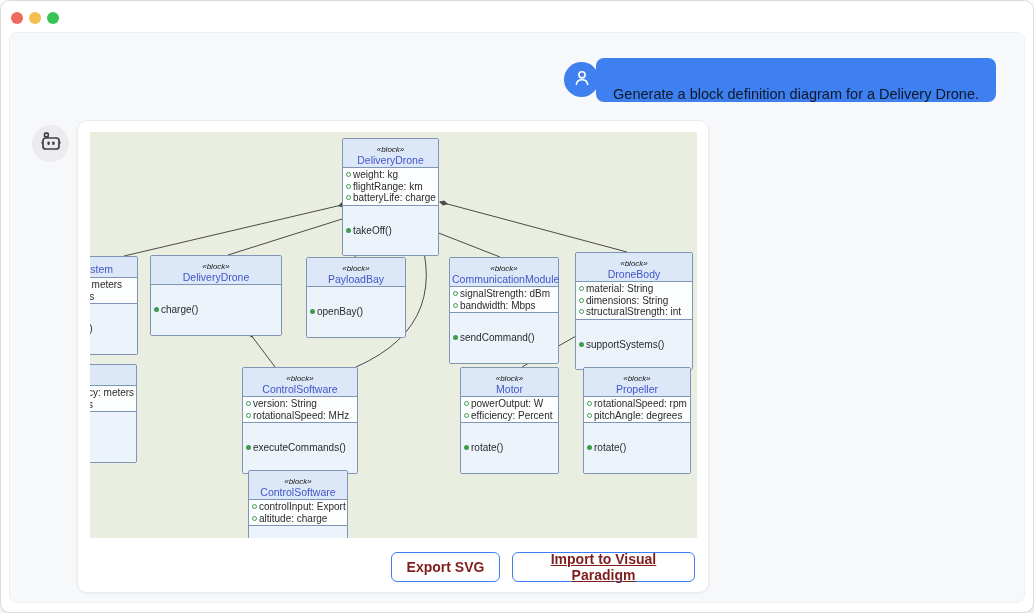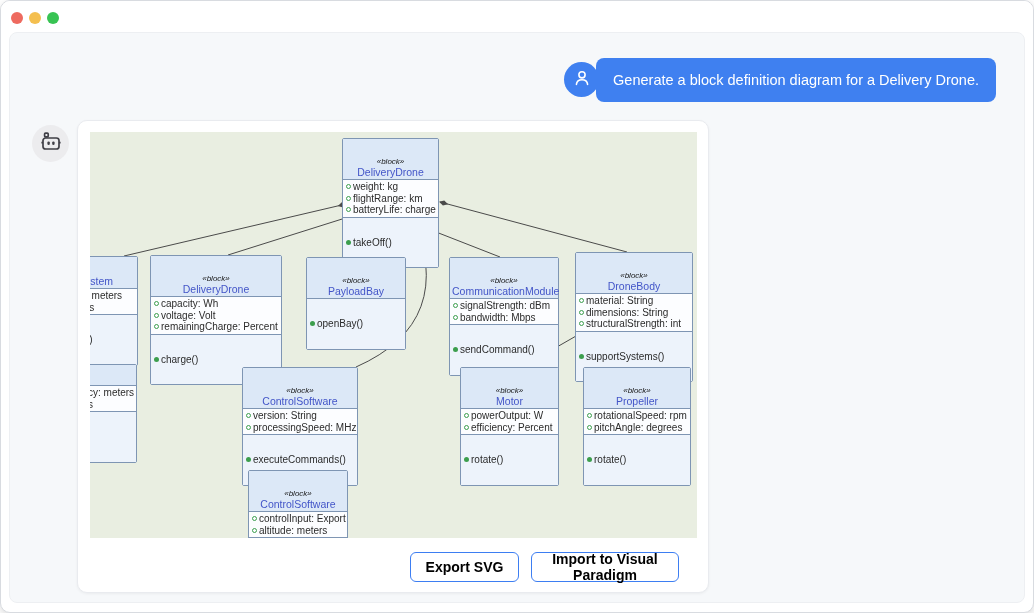--- a/index.html
+++ b/index.html
@@ -8,51 +8,51 @@
           box-shadow:0 3px 8px rgba(0,0,0,.14);overflow:hidden;box-sizing:border-box;}
   .titlebar{position:absolute;top:0;left:0;right:0;height:31px;background:#fff;}
   .tl{position:absolute;top:11px;width:12px;height:12px;border-radius:50%;border:none;padding:0;cursor:default;}
   .tl.r{left:10px}.tl.y{left:28px}.tl.g{left:46px}
   .panel{position:absolute;left:8px;right:8px;top:31px;bottom:9px;background:#f6f8fa;
          border:1px solid #edeff2;border-radius:8px;box-sizing:border-box;}
 
   
   .user-avatar{position:absolute;left:554px;top:29px;width:35px;height:35px;border-radius:50%;
                display:flex;align-items:center;justify-content:center;}
-  .bubble{position:absolute;right:28px;top:25px;height:44px;border-radius:8px;color:#ffffff;
-          font-size:14.5px;display:flex;align-items:center;padding:0 17px;white-space:nowrap;}
+  .bubble{position:absolute;right:28px;top:25px;height:44px;border-radius:8px;color:#0f172a;
+          font-size:14.5px;display:flex;align-items:flex-end;padding:0 17px;white-space:nowrap;}
 
   
   .bot-avatar{position:absolute;left:22px;top:92px;width:37px;height:37px;border-radius:50%;
               background:#ececee;display:flex;align-items:center;justify-content:center;}
   .card{position:absolute;left:67px;top:87px;width:632px;height:473px;background:#fff;
         border:1px solid #e9ebef;border-radius:10px;box-shadow:0 1px 3px rgba(0,0,0,.05);box-sizing:border-box;}
   .canvas{position:absolute;left:12px;top:11px;width:607px;height:406px;overflow:hidden;}
   .canvas svg.edges{position:absolute;left:0;top:0;}
 
   
   .block{position:absolute;border:1px solid var(--bborder);background:#fff;font-size:10px;color:#2b2b2b;
          border-radius:2px;box-sizing:border-box;}
-  .bhead{background:var(--bhead);text-align:center;padding:18px 2px 1px;border-bottom:1px solid var(--bborder);}
+  .bhead{background:var(--bhead);text-align:center;padding:6px 2px 1px;border-bottom:1px solid var(--bborder);}
   .bstereo{font-size:8px;line-height:9px;font-style:italic;color:#161616;}
   .bname{font-size:10.5px;line-height:12px;color:var(--bname);}
   .battrs{background:var(--battrs);padding:1px 3px;border-bottom:1px solid var(--bborder);}
   .bops{background:var(--bops);padding:19px 3px;}
   .brow{display:flex;align-items:center;gap:2px;line-height:11.5px;min-height:11.5px;white-space:nowrap;}
   .dot-a{width:5px;height:5px;border:1px solid var(--bgreen);border-radius:50%;flex:none;box-sizing:border-box;background:transparent;}
   .dot-o{width:5px;height:5px;background:var(--bgreen);border-radius:50%;flex:none;}
   .block.partial .bhead{text-align:left;min-height:21px;box-sizing:border-box;}
   .block.partial .brow{gap:0;}
 
   
-  .btn{position:absolute;background:#fff;border:1px solid #3d7ef2;border-radius:6px;color:#000000;
+  .btn{position:absolute;background:#fff;border:1px solid #3d7ef2;border-radius:6px;color:#7f1d1d;
        font-size:14px;font-weight:600;display:flex;align-items:center;justify-content:center;
-       cursor:pointer;font-family:"Liberation Sans",sans-serif;box-sizing:border-box;margin-left:19px;}
+       cursor:pointer;font-family:"Liberation Sans",sans-serif;box-sizing:border-box;}
   .btn.export{left:313px;top:431px;width:109px;height:30px;}
-  .btn.import{left:434px;top:431px;width:148px;height:30px;}
+  .btn.import{left:434px;top:431px;width:183px;height:30px;text-decoration:underline;}
 </style>
 </head>
 <body style="--bborder: #7e95b3; --bhead: #dce8f7; --battrs: #fcfdff; --bops: #edf3fb; --bname: #4355c8; --bgreen: #3c9e4d;">
 
 <div class="window">
   <div class="titlebar">
     <button class="tl r" style="background: rgb(238, 106, 95);"></button>
     <button class="tl y" style="background: rgb(244, 191, 79);"></button>
     <button class="tl g" style="background: rgb(56, 195, 83);"></button>
   </div>
@@ -144,34 +144,20 @@
               <div class="brow" style="padding-left: 56px;">
                 <span>()</span>
               </div>
             </div>
           </div>
           <div class="block" style="left: 60px; top: 123px; width: 132px;">
             <div class="bhead">
               <div class="bstereo">«block»</div>
               <div class="bname">DeliveryDrone</div>
             </div>
-            <div class="battrs">
-              <div class="brow">
-                <span class="dot-a"></span>
-                <span>capacity: Wh</span>
-              </div>
-              <div class="brow">
-                <span class="dot-a"></span>
-                <span>voltage: Volt</span>
-              </div>
-              <div class="brow">
-                <span class="dot-a"></span>
-                <span>remainingCharge: Percent</span>
-              </div>
-            </div>
             <div class="bops">
               <div class="brow">
                 <span class="dot-o"></span>
                 <span>charge()</span>
               </div>
             </div>
           </div>
           <div class="block" style="left: 216px; top: 125px; width: 100px;">
             <div class="bhead">
               <div class="bstereo">«block»</div>
@@ -255,21 +241,21 @@
               <div class="bstereo">«block»</div>
               <div class="bname">ControlSoftware</div>
             </div>
             <div class="battrs">
               <div class="brow">
                 <span class="dot-a"></span>
                 <span>version: String</span>
               </div>
               <div class="brow">
                 <span class="dot-a"></span>
-                <span>processingSpeed: MHz</span>
+                <span>rotationalSpeed: MHz</span>
               </div>
             </div>
             <div class="bops">
               <div class="brow">
                 <span class="dot-o"></span>
                 <span>executeCommands()</span>
               </div>
             </div>
           </div>
           <div class="block" style="left: 370px; top: 235px; width: 99px;">
@@ -321,21 +307,21 @@
               <div class="bstereo">«block»</div>
               <div class="bname">ControlSoftware</div>
             </div>
             <div class="battrs">
               <div class="brow">
                 <span class="dot-a"></span>
                 <span>controlInput: Export</span>
               </div>
               <div class="brow">
                 <span class="dot-a"></span>
-                <span>altitude: meters</span>
+                <span>altitude: charge</span>
               </div>
             </div>
             <div class="bops">
               <div class="brow">
                 <span class="dot-o"></span>
                 <span>maintainStability()</span>
               </div>
             </div>
           </div>
         </div>

